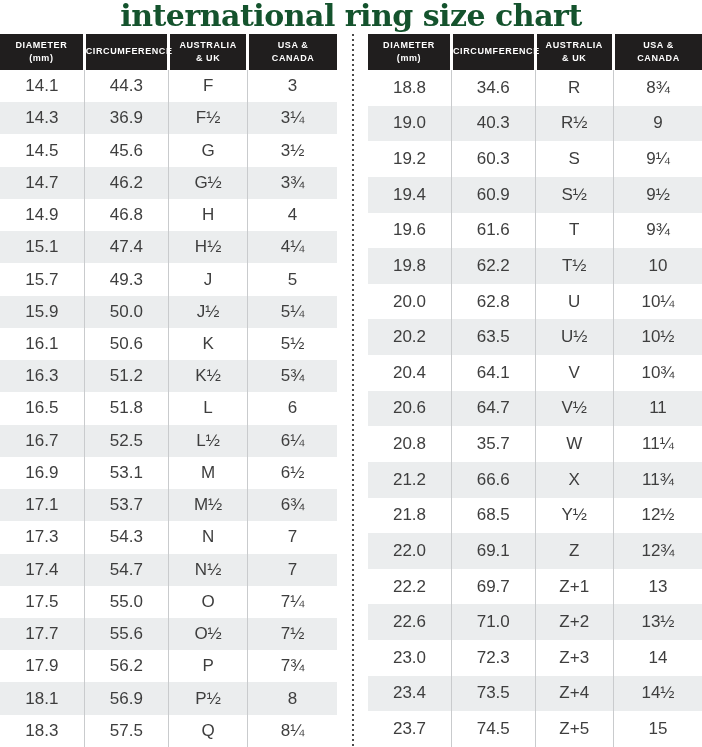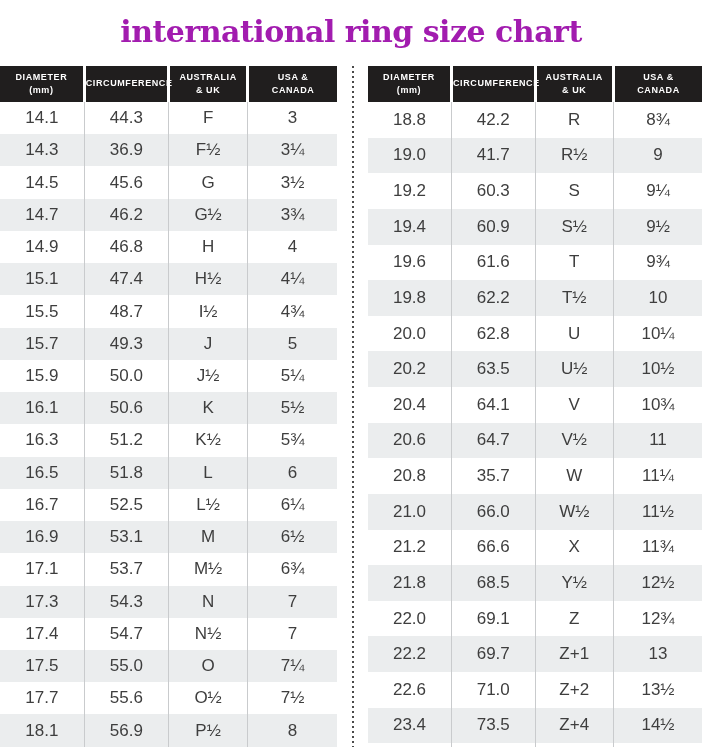--- a/index.html
+++ b/index.html
@@ -4,29 +4,29 @@
 <style>
   * { box-sizing: border-box; }
   html, body {
     margin: 0; padding: 0;
     width: 702px; height: 747px;
     background: #ffffff;
     font-family: "Liberation Sans", "DejaVu Sans", sans-serif;
     overflow: hidden;
   }
   .title {
-    margin: 16px;
+    margin: 0;
     height: 34px;
     line-height: 32px;
     text-align: center;
     font-family: "DejaVu Serif", "Liberation Serif", serif;
     font-weight: 900;
     font-size: 30px;
     letter-spacing: -0.5px;
-    color: #a21caf;
+    color: #14532d;
     position: relative;
     z-index: 2;
     white-space: nowrap;
   }
   .tables {
     display: flex;
     width: 702px;
     height: 713px;
     align-items: stretch;
   }
@@ -146,26 +146,20 @@
             <td>H</td>
             <td>4</td>
           </tr>
           <tr>
             <td>15.1</td>
             <td>47.4</td>
             <td>H½</td>
             <td>4¼</td>
           </tr>
           <tr>
-            <td>15.5</td>
-            <td>48.7</td>
-            <td>I½</td>
-            <td>4¾</td>
-          </tr>
-          <tr>
             <td>15.7</td>
             <td>49.3</td>
             <td>J</td>
             <td>5</td>
           </tr>
           <tr>
             <td>15.9</td>
             <td>50.0</td>
             <td>J½</td>
             <td>5¼</td>
@@ -222,20 +216,26 @@
             <td>17.5</td>
             <td>55.0</td>
             <td>O</td>
             <td>7¼</td>
           </tr>
           <tr>
             <td>17.7</td>
             <td>55.6</td>
             <td>O½</td>
             <td>7½</td>
+          </tr>
+          <tr>
+            <td>17.9</td>
+            <td>56.2</td>
+            <td>P</td>
+            <td>7¾</td>
           </tr>
           <tr>
             <td>18.1</td>
             <td>56.9</td>
             <td>P½</td>
             <td>8</td>
           </tr>
           <tr>
             <td>18.3</td>
             <td>57.5</td>
@@ -271,27 +271,27 @@
           </th>
           <th>
             <span class="th-line">USA &amp;</span>
             <span class="th-line">CANADA</span>
           </th>
         </tr>
       </thead>
       <tbody>
           <tr>
             <td>18.8</td>
-            <td>42.2</td>
+            <td>34.6</td>
             <td>R</td>
             <td>8¾</td>
           </tr>
           <tr>
             <td>19.0</td>
-            <td>41.7</td>
+            <td>40.3</td>
             <td>R½</td>
             <td>9</td>
           </tr>
           <tr>
             <td>19.2</td>
             <td>60.3</td>
             <td>S</td>
             <td>9¼</td>
           </tr>
           <tr>
@@ -336,26 +336,20 @@
             <td>V½</td>
             <td>11</td>
           </tr>
           <tr>
             <td>20.8</td>
             <td>35.7</td>
             <td>W</td>
             <td>11¼</td>
           </tr>
           <tr>
-            <td>21.0</td>
-            <td>66.0</td>
-            <td>W½</td>
-            <td>11½</td>
-          </tr>
-          <tr>
             <td>21.2</td>
             <td>66.6</td>
             <td>X</td>
             <td>11¾</td>
           </tr>
           <tr>
             <td>21.8</td>
             <td>68.5</td>
             <td>Y½</td>
             <td>12½</td>
@@ -372,20 +366,26 @@
             <td>Z+1</td>
             <td>13</td>
           </tr>
           <tr>
             <td>22.6</td>
             <td>71.0</td>
             <td>Z+2</td>
             <td>13½</td>
           </tr>
           <tr>
+            <td>23.0</td>
+            <td>72.3</td>
+            <td>Z+3</td>
+            <td>14</td>
+          </tr>
+          <tr>
             <td>23.4</td>
             <td>73.5</td>
             <td>Z+4</td>
             <td>14½</td>
           </tr>
           <tr>
             <td>23.7</td>
             <td>74.5</td>
             <td>Z+5</td>
             <td>15</td>

